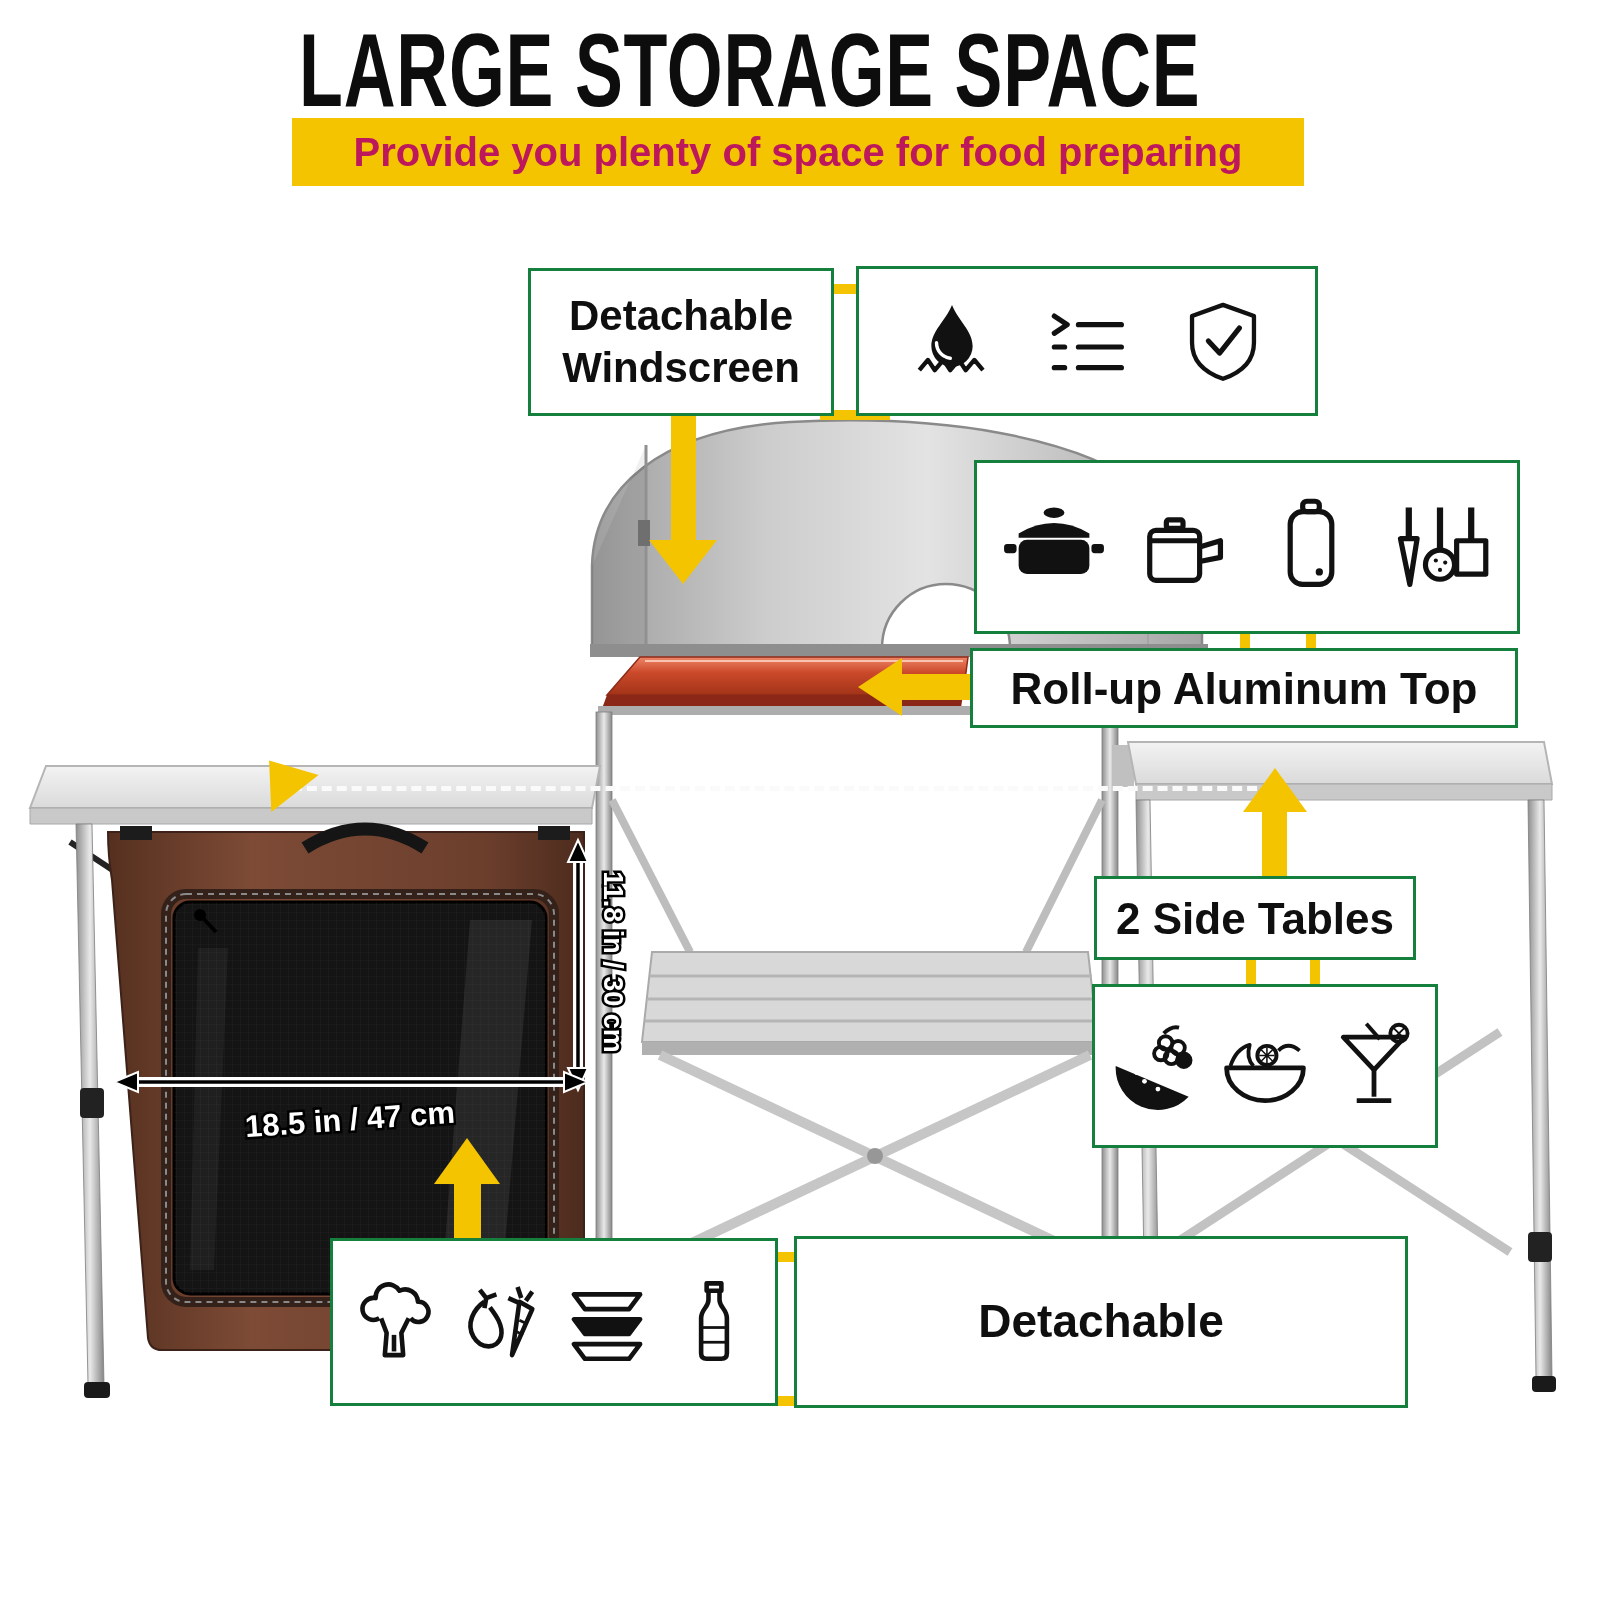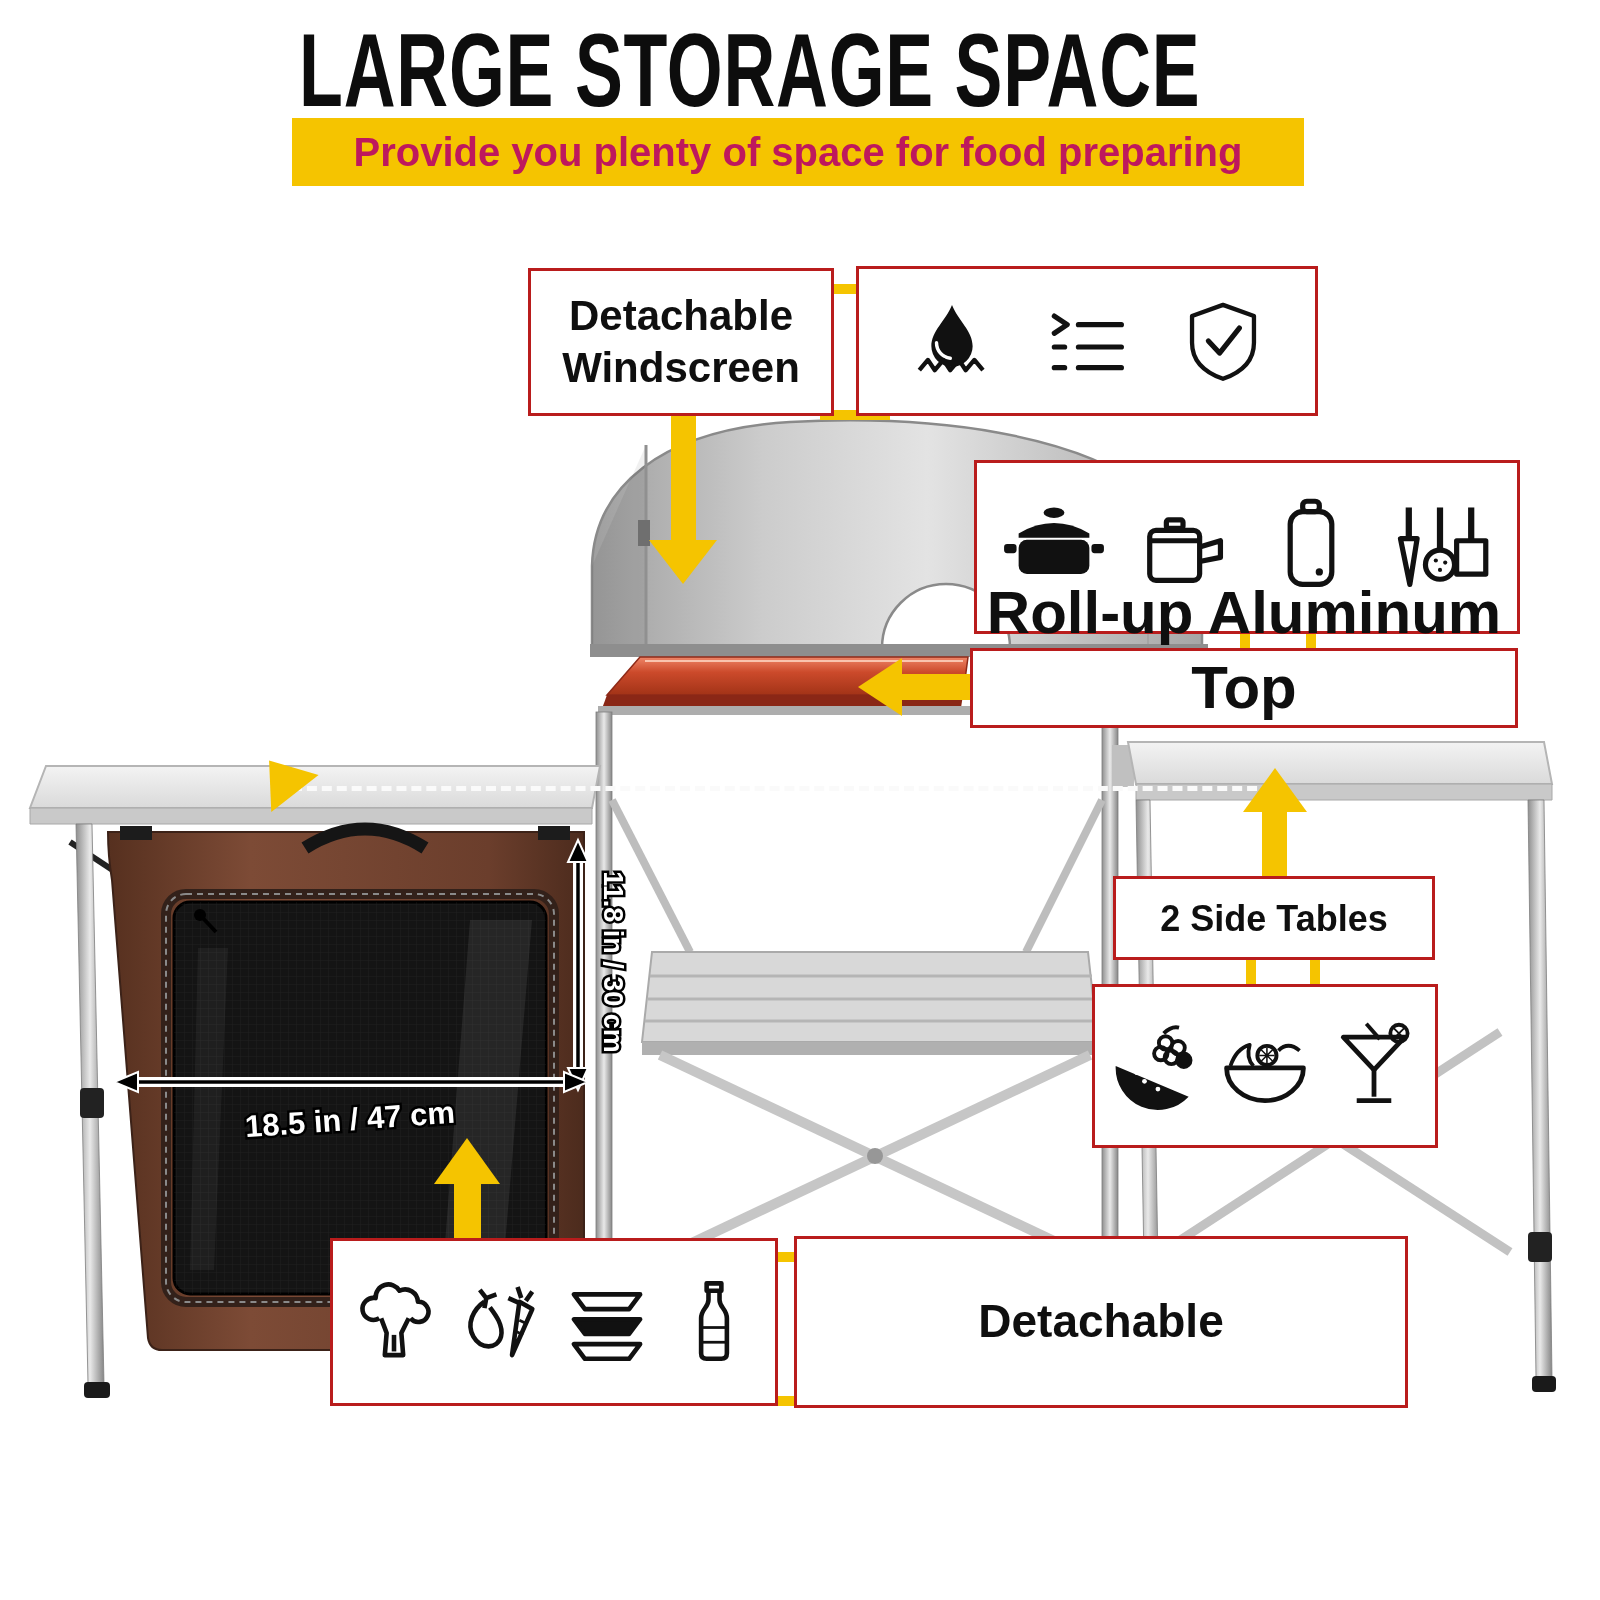--- a/index.html
+++ b/index.html
@@ -14,21 +14,21 @@
     display:inline-block;font-size:92px;font-weight:bold;letter-spacing:1px;
     transform:scale(0.78,1.12);transform-origin:center;color:#0d0d0d;white-space:nowrap;
   }
   .subtitle{
     left:292px;top:118px;width:1012px;height:68px;background:#F5C400;z-index:5;
     display:flex;align-items:center;justify-content:center;
     font-size:40px;font-weight:bold;color:#be185d;
   }
   
   .callout{
-    background:#ffffff;border:3px solid #b91c1c;z-index:4;
+    background:#ffffff;border:3px solid #15803d;z-index:4;
     display:flex;align-items:center;justify-content:center;text-align:center;
     font-weight:bold;color:#0f0f0f;line-height:1.25;
   }
   .ybracket{border:10px solid #F5C400;background:transparent;z-index:2;}
   
   .yshaft{background:#F5C400;z-index:3;}
   .yhead{width:0;height:0;z-index:3;}
   .icon-row{display:flex;align-items:center;justify-content:space-evenly;width:100%;height:100%;}
   .ic{display:flex;align-items:center;justify-content:center;}
   .ic svg{display:block;}
@@ -262,25 +262,25 @@
         <circle cx="46" cy="63" r="2" fill="#111" stroke="none"></circle>
         <circle cx="55" cy="65" r="2" fill="#111" stroke="none"></circle>
         <circle cx="50" cy="72" r="2" fill="#111" stroke="none"></circle>
         <line x1="80" y1="12" x2="80" y2="44" stroke-width="6"></line>
         <rect x="66" y="44" width="28" height="32"></rect>
       </svg>
     </span>
   </div>
 </div>
 
-<div class="abs callout" style="left:970px;top:648px;width:542px;height:74px;font-size:60px;align-items:flex-end;">
+<div class="abs callout" style="left:970px;top:648px;width:542px;height:74px;font-size:44px;">
   <span>Roll-up Aluminum Top</span>
 </div>
 
-<div class="abs callout" style="left:1094px;top:876px;width:316px;height:78px;font-size:36px;margin-left:19px;">
+<div class="abs callout" style="left:1094px;top:876px;width:316px;height:78px;font-size:44px;">
   <span>2 Side Tables</span>
 </div>
 
 <div class="abs callout" style="left:1092px;top:984px;width:340px;height:158px;">
   <div class="icon-row">
     <span class="ic">
       <svg width="96" height="96" viewBox="0 0 100 100">
         <g fill="none" stroke="#111" stroke-width="4">
           <circle cx="60" cy="26" r="7"></circle>
             <circle cx="73" cy="31" r="7"></circle>

